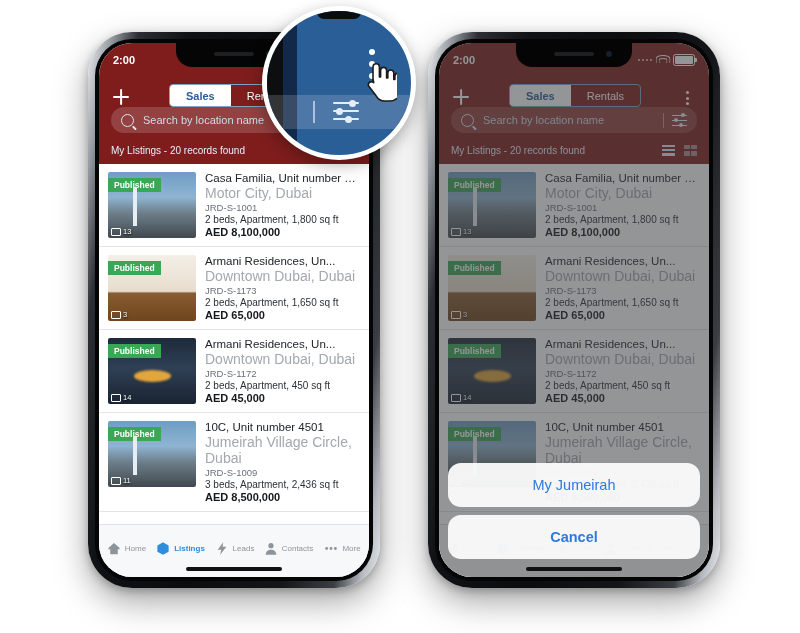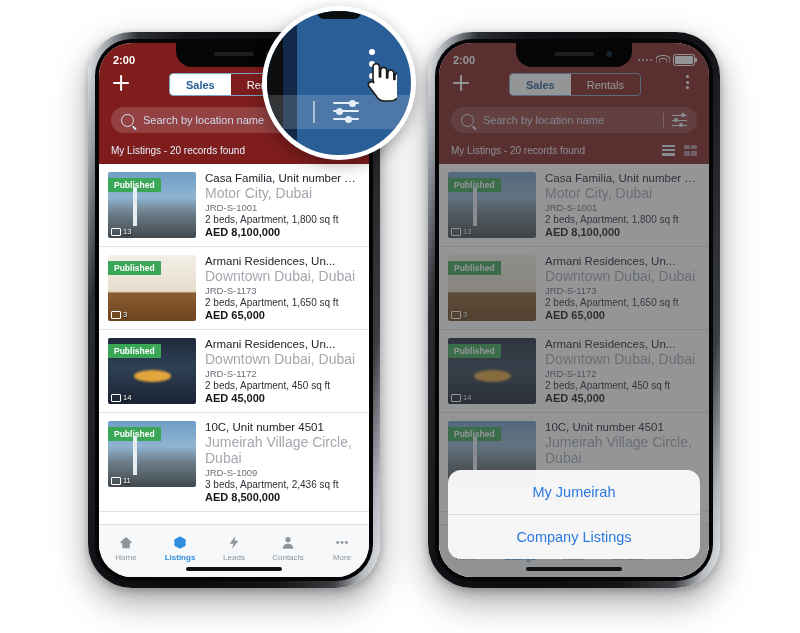--- a/index.html
+++ b/index.html
@@ -33,21 +33,21 @@
   .statusbar{height:26px;display:flex;align-items:center;justify-content:space-between;padding:4px 14px 0;font-size:11px;font-weight:bold;}
   .sb-right{display:flex;align-items:center;gap:4px;}
   .dots3{display:flex;gap:1.5px;align-items:flex-end;}
   .dots3 i{width:2.5px;height:2.5px;border-radius:50%;background:#cfe0f2;display:block;}
   .wifi{width:13px;height:10px;position:relative;}
   .wifi b{position:absolute;left:50%;transform:translateX(-50%);border:1.6px solid #fff;border-bottom:none;border-radius:50% 50% 0 0;display:block;}
   .batt{width:20px;height:10px;border:1.4px solid #fff;border-radius:2.5px;position:relative;}
   .batt::after{content:"";position:absolute;left:1px;top:1px;bottom:1px;right:1px;background:#fff;border-radius:1px;}
   .batt::before{content:"";position:absolute;right:-3px;top:3px;width:1.6px;height:4px;background:#fff;border-radius:0 1px 1px 0;}
 
-  .navrow{height:34px;display:flex;align-items:flex-start;padding:0 12px;gap:8px;}
+  .navrow{height:34px;display:flex;align-items:flex-end;padding:0 12px;gap:8px;}
   .plus{width:20px;height:20px;position:relative;flex:0 0 auto;cursor:pointer;}
   .plus::before,.plus::after{content:"";position:absolute;background:#fff;border-radius:1px;}
   .plus::before{left:50%;top:2px;bottom:2px;width:1.8px;transform:translateX(-50%);}
   .plus::after{top:50%;left:2px;right:2px;height:1.8px;transform:translateY(-50%);}
   .seg{margin:0 auto;display:flex;border:1px solid #7ea3c8;border-radius:4px;overflow:hidden;height:21px;}
   .seg div{padding:0 16px;font-size:11px;display:flex;align-items:center;color:#fff;cursor:pointer;}
   .seg div.on{background:#fff;color:#2a5e96;font-weight:bold;}
   .kebab{width:18px;height:18px;display:flex;flex-direction:column;justify-content:center;align-items:center;gap:2.5px;flex:0 0 auto;cursor:pointer;}
   .kebab i{width:3px;height:3px;border-radius:50%;background:#fff;display:block;}
 
@@ -87,21 +87,21 @@
   .t5{font-size:11px;color:#15181c;font-weight:bold;}
 
   .sky{background:linear-gradient(#6f9dc4 0%,#8fb4d2 38%,#6d7f8a 62%,#41484e 100%);} 
   .sky::after{content:"";position:absolute;left:28%;top:22%;width:4px;height:60%;background:#e6eef4;}
   .room{background:linear-gradient(#f3efe7 0%,#e7ddcd 55%,#8a5c30 58%,#6e451f 100%);} 
   .night{background:linear-gradient(#1d2a3b 0%,#2f4055 45%,#1a2332 100%);} 
   .night::after{content:"";position:absolute;left:30%;top:48%;width:42%;height:18%;border-radius:50%;background:#e2a63c;filter:blur(1.2px);}
 
   
   .tabs{height:46px;background:#f7f8f9;border-top:1px solid #dfe1e4;display:flex;flex:0 0 auto;padding-bottom:6px;}
-  .tab{flex:1;display:flex;flex-direction:column;align-items:center;justify-content:center;gap:3px;cursor:pointer;}
+  .tab{flex:1;display:flex;align-items:center;justify-content:center;gap:3px;cursor:pointer;}
   .tab span{font-size:8px;color:#8e949b;}
   .tab.on span{color:#2e8ddd;font-weight:bold;}
   .gi{width:16px;height:15px;display:block;}
 
   
   .dim{position:absolute;inset:0;background:rgba(60,62,64,.55);z-index:20;}
   .sheet{position:absolute;left:9px;right:9px;bottom:10px;z-index:25;}
   .grp{background:rgba(250,250,250,.96);border-radius:13px;overflow:hidden;margin-bottom:8px;}
   .grp .row{height:44px;display:flex;align-items:center;justify-content:center;font-size:14.5px;color:#2b7ae0;border-bottom:1px solid #d9dadc;cursor:pointer;}
   .grp .row:last-child{border-bottom:none;}
@@ -493,21 +493,23 @@
               <span>More</span>
             </div>
           </div>
       </div>
 
       <div class="dim"></div>
 
       <div class="sheet">
         <div class="grp">
           <div class="row">My Jumeirah</div>
-          <div class="row">Company Listings</div>
+        </div>
+        <div class="grp single">
+          <div class="row">Cancel</div>
         </div>
       </div>
 
       <div class="homebar"></div>
     </div>
   </div>
 
   <div class="loupe">
     <div class="ledge"></div>
     <div class="lscreen"></div>

